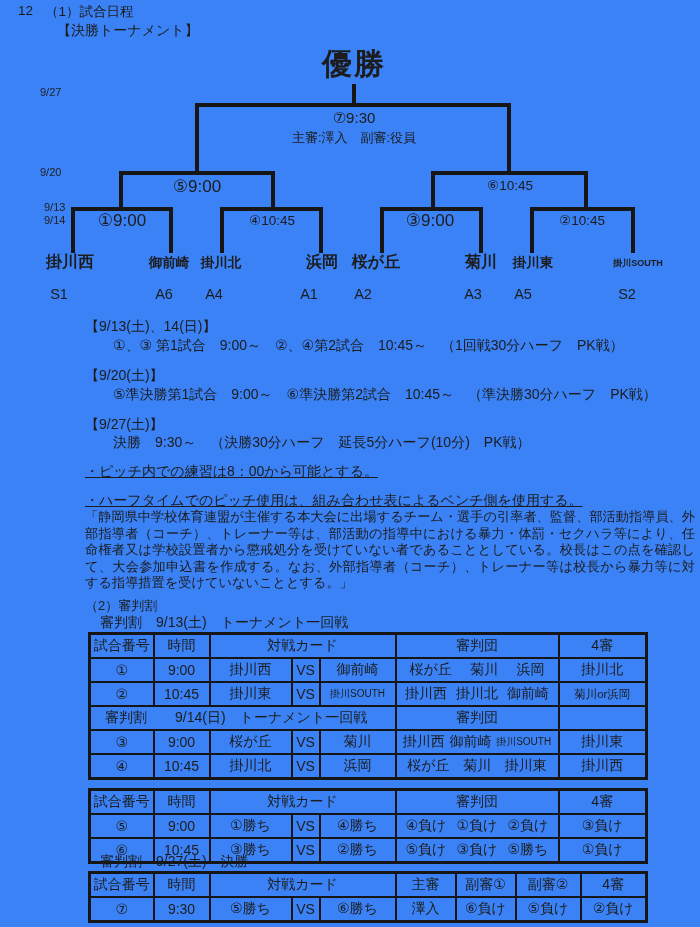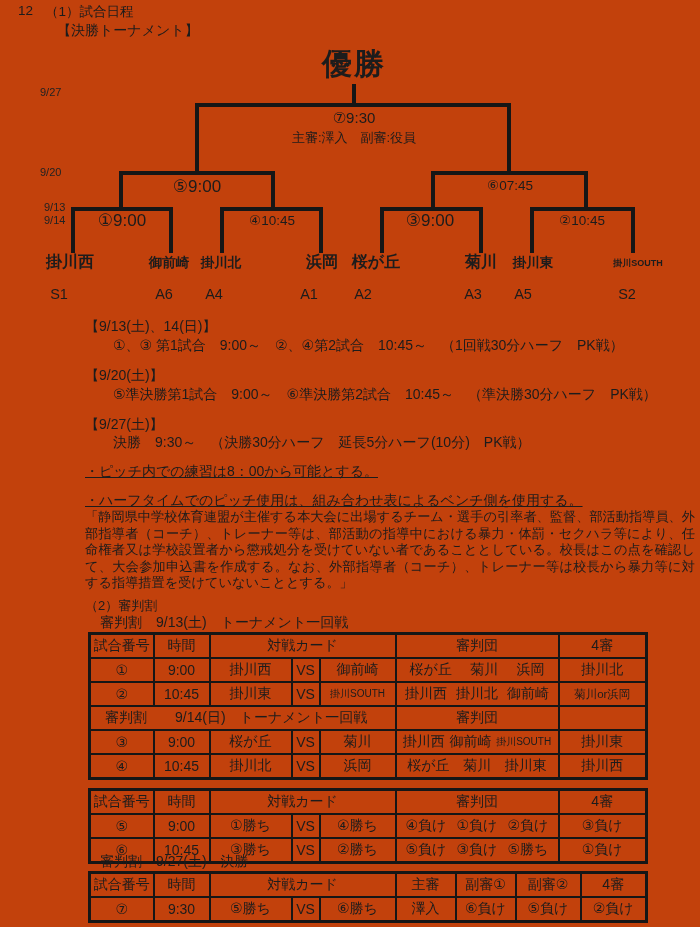--- a/index.html
+++ b/index.html
@@ -1,17 +1,17 @@
 <!DOCTYPE html>
 <html><head>
 <meta charset="utf-8">
 <style>
   html,body{margin:0;padding:0;background:#fff;}
   .page{
-    position:relative;width:700px;height:927px;background:#c2410c;
+    position:relative;width:700px;height:927px;background:#3b82f6;
     font-family:"Liberation Sans","DejaVu Sans",sans-serif;color:#1c1c1c;
     overflow:hidden;
   }
   .abs{position:absolute;white-space:nowrap;}
   .ctr{transform:translateX(-50%);text-align:center;}
   .hline{position:absolute;height:4px;background:#161616;}
   .vline{position:absolute;width:4px;background:#161616;}
   .champion{font-size:30px;font-weight:bold;letter-spacing:2px;}
   .date-lbl{font-size:11px;color:#222;}
   .match-big{font-size:17px;}
@@ -73,21 +73,21 @@
   <div class="hline" style="left:380px;top:207px;width:103px;"></div>
   <div class="vline" style="left:380px;top:207px;height:46px;"></div>
   <div class="vline" style="left:479px;top:207px;height:46px;"></div>
   <div class="hline" style="left:530px;top:207px;width:105px;"></div>
   <div class="vline" style="left:530px;top:207px;height:46px;"></div>
   <div class="vline" style="left:631px;top:207px;height:46px;"></div>
 
   <div class="abs ctr match-mid" style="left:354px;top:109px;">⑦9:30</div>
   <div class="abs ctr officials" style="left:354px;top:129px;">主審:澤入　副審:役員</div>
   <div class="abs ctr match-big" style="left:197px;top:176px;">⑤9:00</div>
-  <div class="abs ctr match-sm" style="left:510px;top:177px;">⑥07:45</div>
+  <div class="abs ctr match-sm" style="left:510px;top:177px;">⑥10:45</div>
   <div class="abs ctr match-big" style="left:122px;top:210px;">①9:00</div>
   <div class="abs ctr match-sm" style="left:272px;top:212px;">④10:45</div>
   <div class="abs ctr match-big" style="left:430px;top:210px;">③9:00</div>
   <div class="abs ctr match-sm" style="left:582px;top:212px;">②10:45</div>
 
   <div class="abs ctr team-big" style="left:70px;top:252px;">掛川西</div>
   <div class="abs ctr team-sm" style="left:169px;top:254px;">御前崎</div>
   <div class="abs ctr team-sm" style="left:221px;top:254px;">掛川北</div>
   <div class="abs ctr team-big" style="left:322px;top:252px;">浜岡</div>
   <div class="abs ctr team-big" style="left:376px;top:252px;">桜が丘</div>

